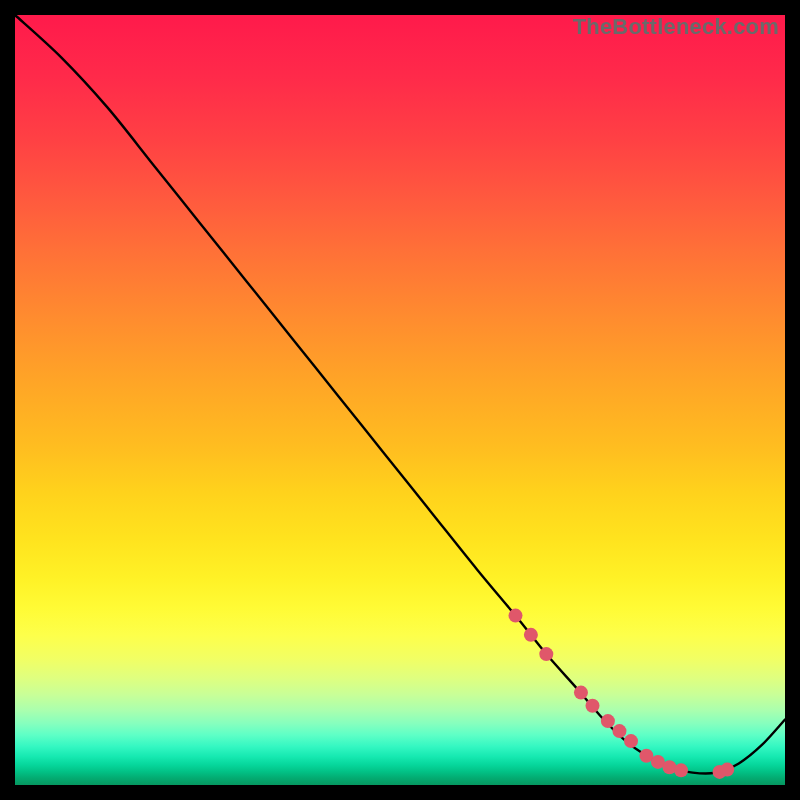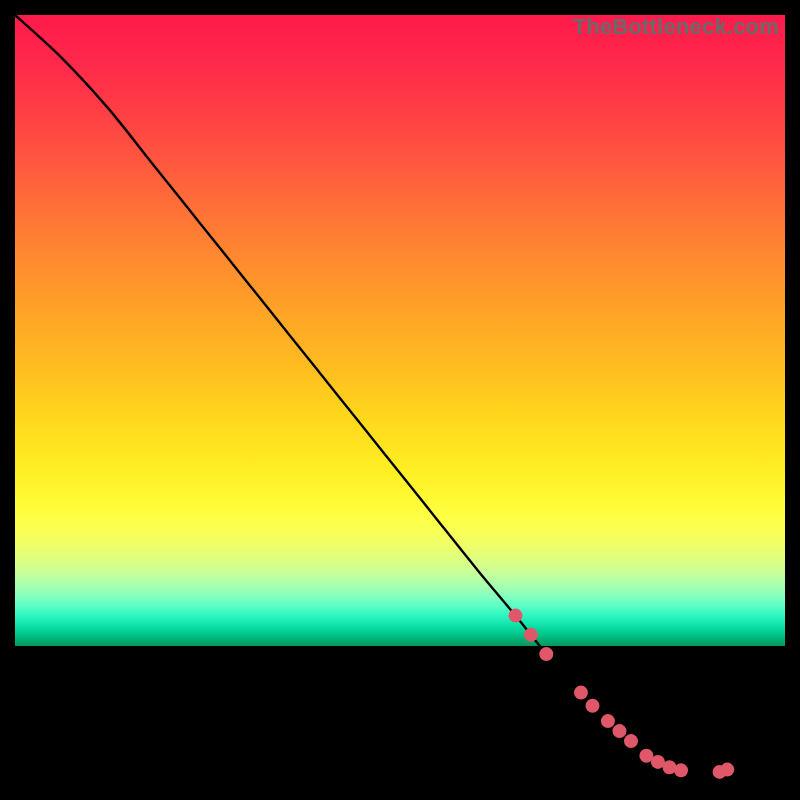--- a/index.html
+++ b/index.html
@@ -9,21 +9,21 @@
     height: 800px;
     background: #000;
     overflow: hidden;
     font-family: Arial, Helvetica, sans-serif;
   }
   .frame {
     position: absolute;
     left: 15px;
     top: 15px;
     width: 770px;
-    height: 631px;
+    height: 770px;
     background: #fde047;
   }
   .gradient {
     position: absolute;
     left: 0; top: 0; right: 0; bottom: 0;
     background: linear-gradient(to bottom,
       #ff1a4b 0%,
       #ff2a4a 8%,
       #ff4044 16%,
       #ff5a3e 24%,

